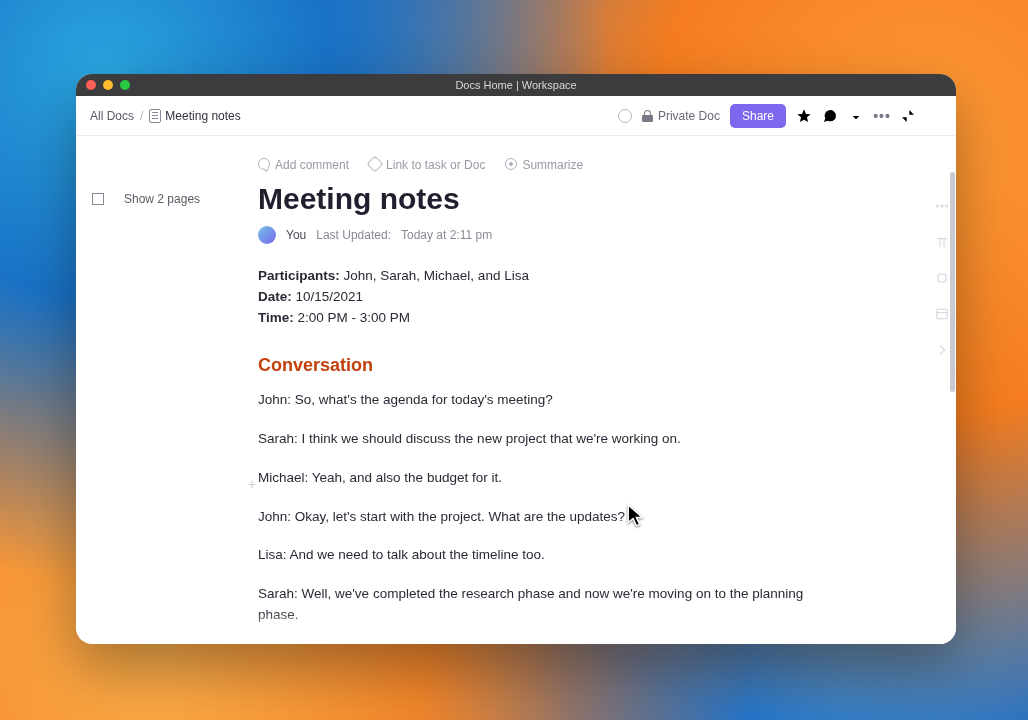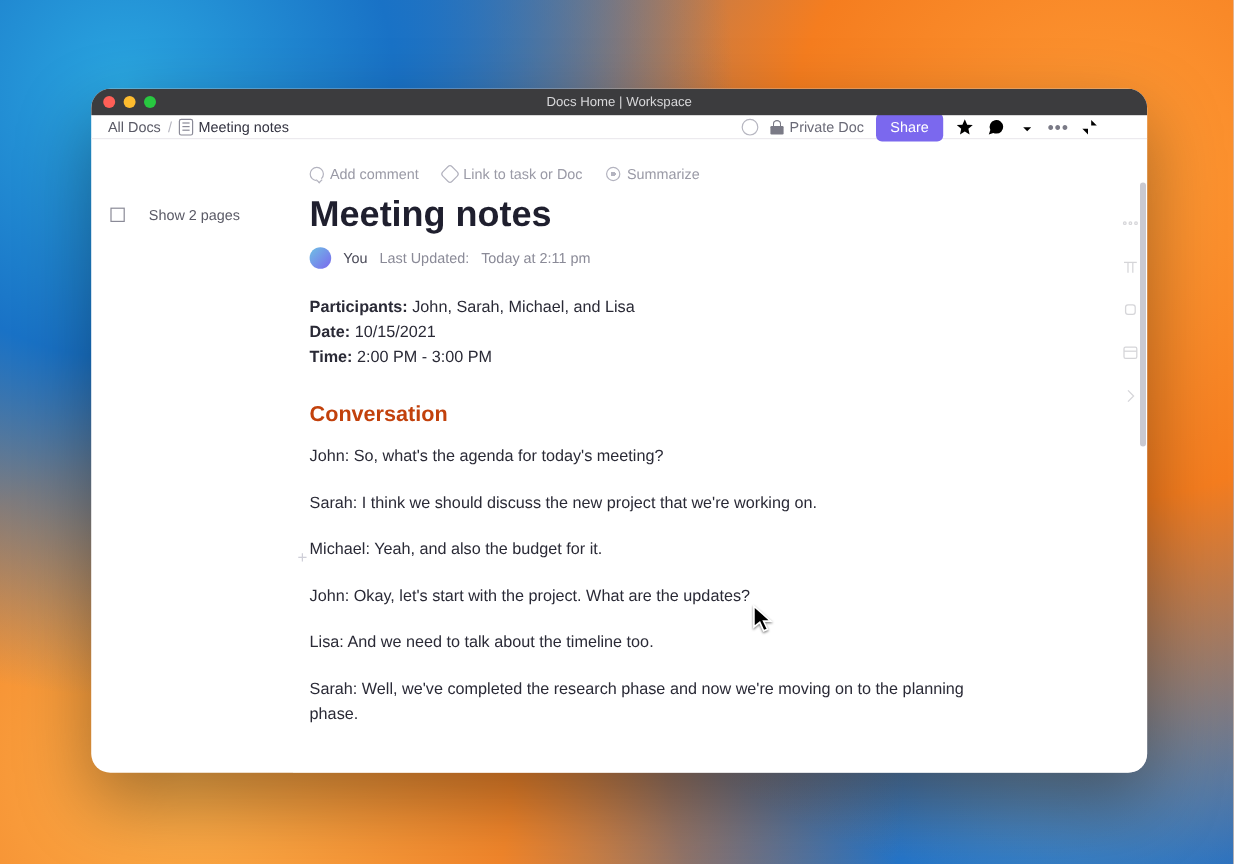--- a/index.html
+++ b/index.html
@@ -20,21 +20,21 @@
     display:flex; flex-direction:column; overflow:hidden;
   }
   .titlebar {
     height:22px; background:#3c3c3e; display:flex; align-items:center; padding:0 10px; position:relative;
   }
   .traffic { display:flex; gap:7px; }
   .traffic span { width:10px; height:10px; border-radius:50%; display:block; }
   .tl-close{background:#ff5f57;} .tl-min{background:#febc2e;} .tl-max{background:#28c840;}
   .titlebar-title { position:absolute; left:0; right:0; text-align:center; color:#d8d8da; font-size:11px; font-weight:500; pointer-events:none;}
   .toolbar {
-    height:20px; border-bottom:1px solid #eceaee; display:flex; align-items:center; padding:0 14px; gap:10px; font-size:12px; color:#5a5a66;
+    height:40px; border-bottom:1px solid #eceaee; display:flex; align-items:center; padding:0 14px; gap:10px; font-size:12px; color:#5a5a66;
   }
   .breadcrumb { display:flex; align-items:center; gap:6px; flex:0 0 auto;}
   .bc-link { color:#5a5a66; cursor:pointer;}
   .bc-sep { color:#b6b6c0;}
   .bc-current { color:#323240; display:flex; align-items:center; gap:4px;}
   .doc-icon{ width:12px;height:14px;border:1px solid #8a8a97;border-radius:2px;position:relative;}
   .doc-icon::before{content:"";position:absolute;top:2px;left:2px;right:2px;height:1px;background:#8a8a97;box-shadow:0 3px 0 #8a8a97,0 6px 0 #8a8a97;}
   .toolbar-spacer{flex:1;}
   .sun-icon{width:14px;height:14px;border:1px solid #b6b6c0;border-radius:50%;position:relative;}
   .private-doc{display:flex;align-items:center;gap:5px;color:#6a6a77;cursor:pointer;}
@@ -47,21 +47,21 @@
 
   .body{flex:1;display:flex;position:relative;overflow:hidden;}
   .left-col{width:168px;padding:56px 10px 0 16px;font-size:12px;color:#5a5a66;}
   .show-pages{display:flex;align-items:center;gap:20px;cursor:pointer;}
   .pages-icon{width:12px;height:12px;border:1px solid #8a8a97;position:relative;background:#fff;}
   .pages-icon::before{content:"";position:absolute;top:-3px;left:-3px;width:12px;height:12px;border:1px solid #8a8a97;background:#fff;z-index:-1;}
 
   .content{flex:1;padding:22px 30px 0 0;position:relative;overflow:hidden;}
   .content-inner{padding-left:14px;padding-right:120px;}
   .doc-actions{display:flex;gap:20px;font-size:12px;color:#9a9aa6;margin-bottom:10px;}
-  .doc-action{display:flex;align-items:center;gap:5px;cursor:pointer;}
+  .doc-action{display:flex;align-items:flex-start;gap:5px;cursor:pointer;}
   .bubble-icon{width:12px;height:12px;border:1.4px solid #b3b3bf;border-radius:50%;position:relative;}
   .bubble-icon::after{content:"";position:absolute;bottom:-2px;right:1px;width:3px;height:3px;border-right:1.4px solid #b3b3bf;border-bottom:1.4px solid #b3b3bf;transform:rotate(45deg);background:#fff;}
   .link-ic{width:12px;height:12px;border:1.4px solid #b3b3bf;border-radius:3px;transform:rotate(45deg);}
   .spark-ic{width:12px;height:12px;border:1.4px solid #b3b3bf;border-radius:50%;background:radial-gradient(circle at center,#b3b3bf 2px,transparent 2px);}
   .doc-title{font-size:30px;font-weight:700;color:#1f1f2e;margin-bottom:10px;}
   .meta-row{display:flex;align-items:center;gap:10px;font-size:12px;color:#8a8a97;margin-bottom:22px;}
   .avatar{width:18px;height:18px;border-radius:50%;background:linear-gradient(135deg,#6ec1e4,#7b68ee);display:inline-block;}
   .author{color:#4a4a58;}
   .fields p{font-size:13.5px;color:#2a2a36;line-height:1.55;}
   .fields b{font-weight:600;}

